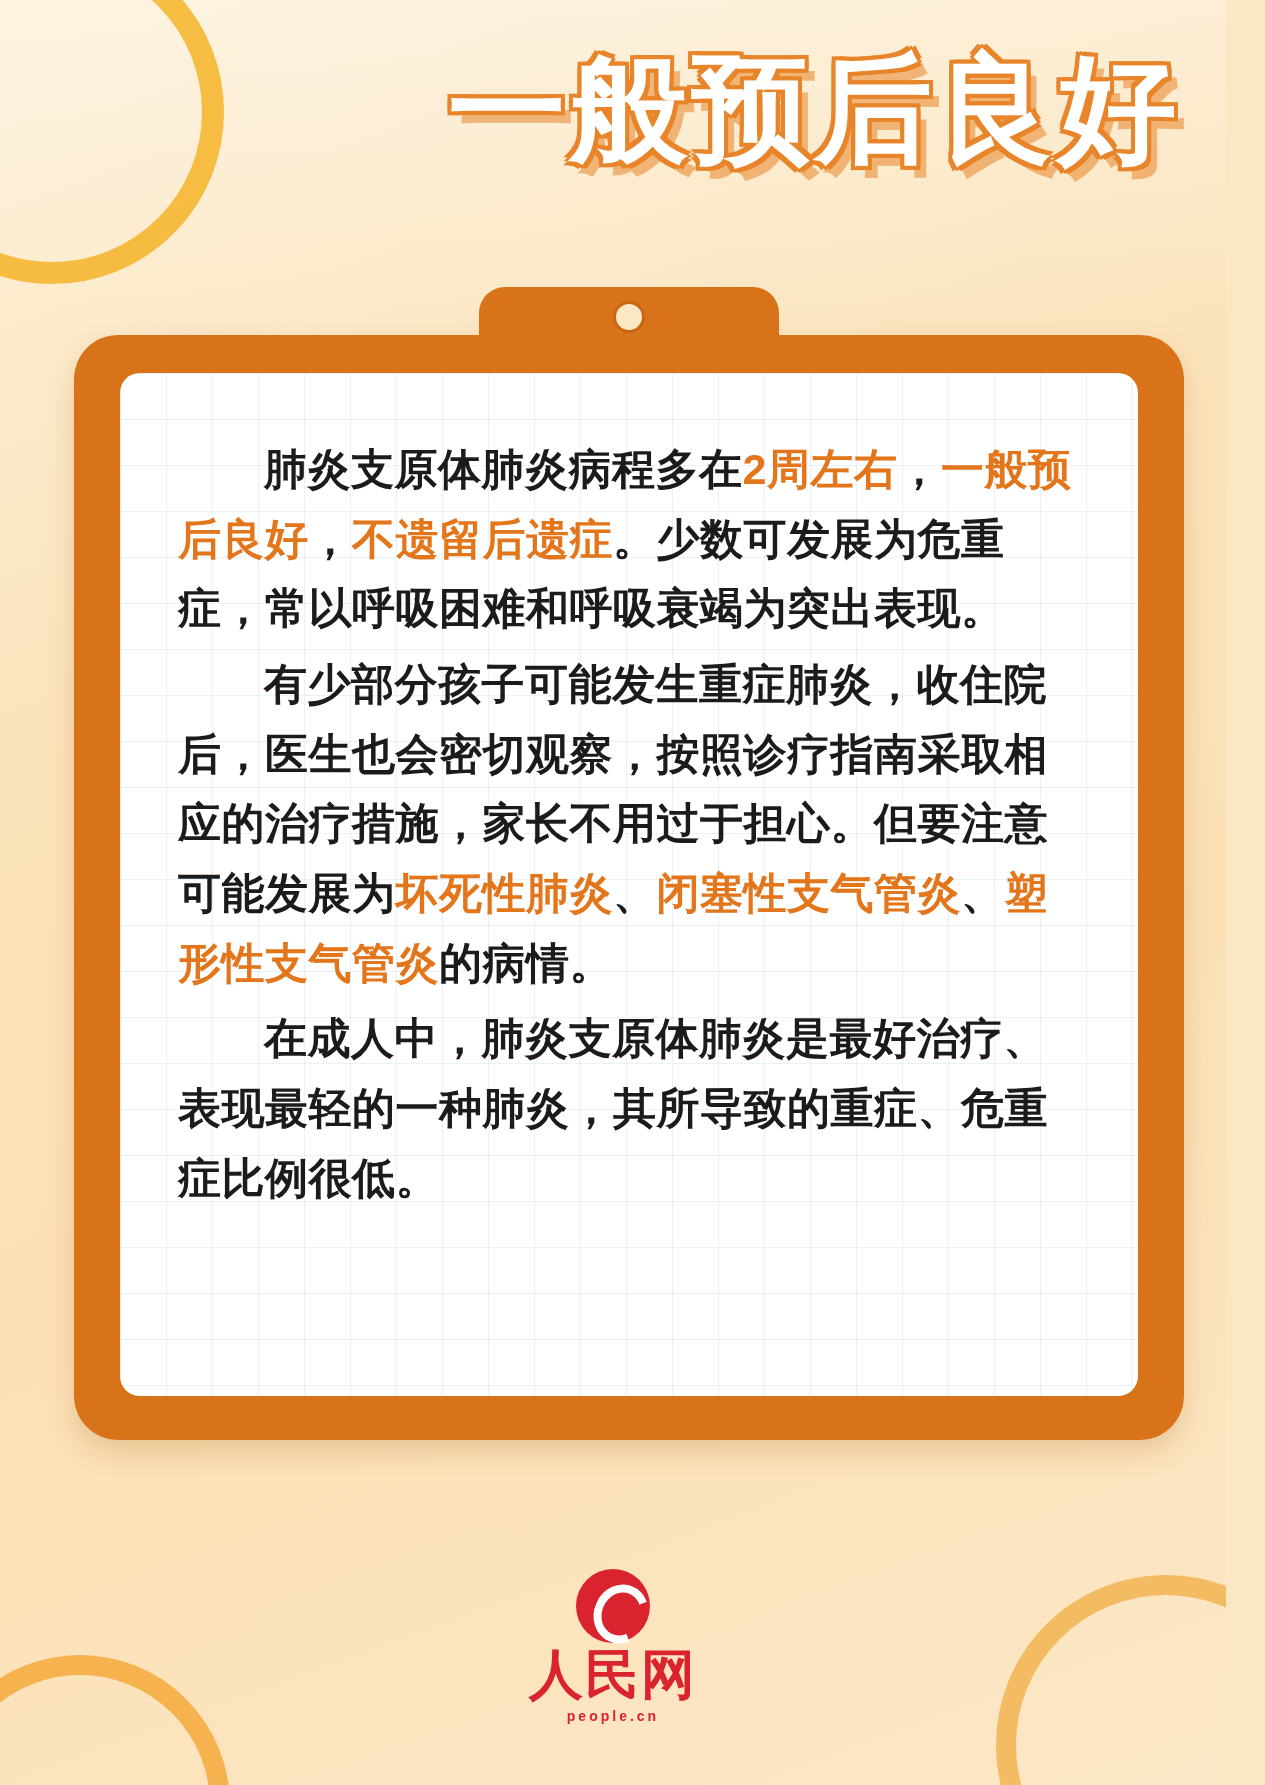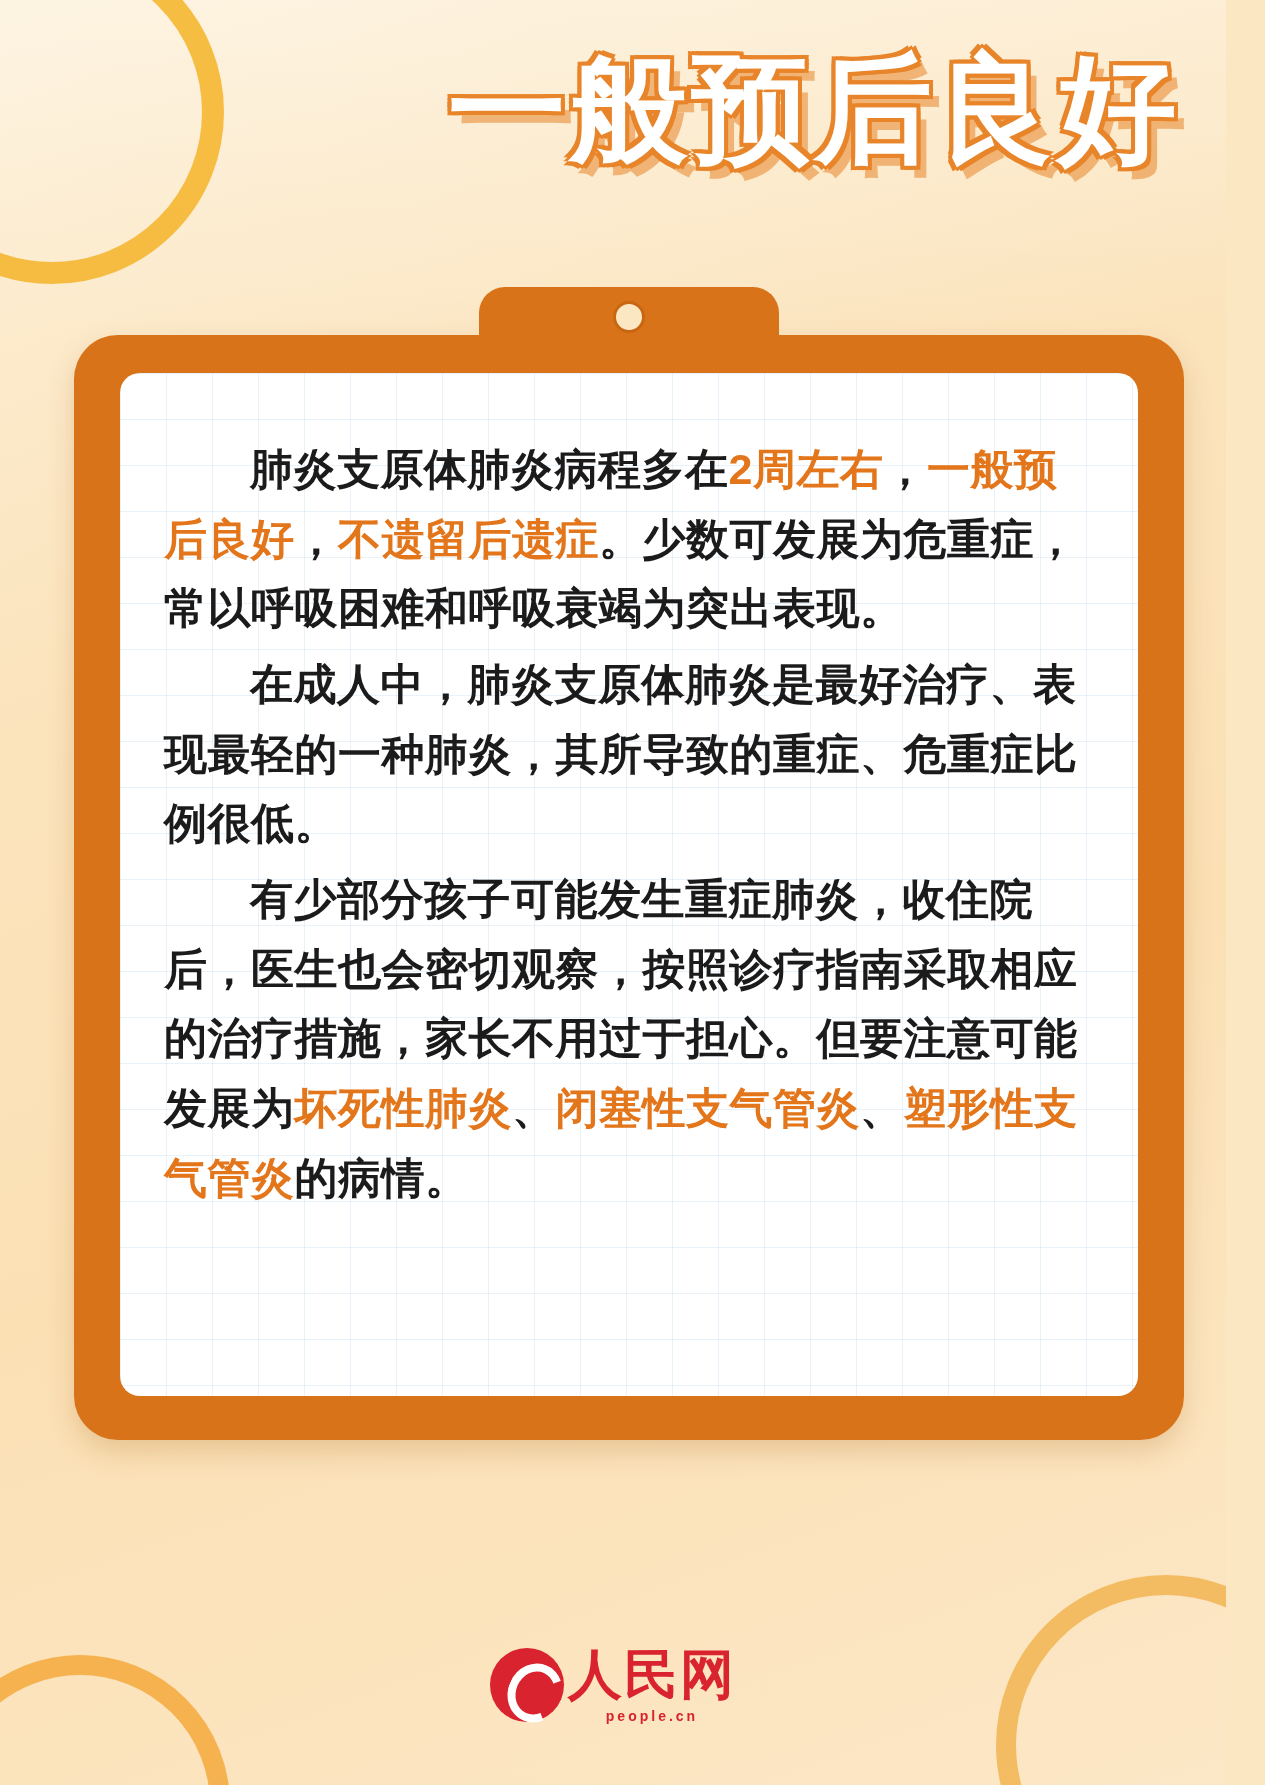--- a/index.html
+++ b/index.html
@@ -125,21 +125,21 @@
     bottom: 44px;
     background: #ffffff;
     border-radius: 20px;
     background-image:
       linear-gradient(to right, rgba(120,170,220,0.16) 1px, transparent 1px),
       linear-gradient(to bottom, rgba(120,170,220,0.16) 1px, transparent 1px);
     background-size: 46px 46px;
     overflow: hidden;
   }
   .paper-inner {
-    padding: 62px 58px 40px 44px;
+    padding: 62px 58px 40px 58px;
   }
   .para {
     font-size: 43px;
     line-height: 1.62;
     color: #1b1b1b;
     font-weight: bold;
     text-indent: 2em;
     margin: 0 0 6px 0;
     letter-spacing: 0.5px;
   }
@@ -148,20 +148,21 @@
   
   .footer {
     position: absolute;
     left: 0;
     bottom: 62px;
     width: 100%;
     display: flex;
     align-items: center;
     justify-content: center;
     gap: 4px;
+    flex-direction: column;
   }
   .logo-mark {
     position: relative;
     width: 74px;
     height: 74px;
     border-radius: 50%;
     background: #d9232e;
     display: inline-block;
   }
   .logo-mark::after {
@@ -208,22 +209,22 @@
 
   <div class="headline">一般预后良好</div>
 
   <div class="clipboard">
     <div class="clip-top"></div>
     <div class="clip-hole"></div>
 
     <div class="paper">
       <div class="paper-inner">
         <p class="para" id="p0"><span>肺炎支原体肺炎病程多在</span><span class="hl">2周左右</span><span>，</span><span class="hl">一般预后良好</span><span>，</span><span class="hl">不遗留后遗症</span><span>。少数可发展为危重症，常以呼吸困难和呼吸衰竭为突出表现。</span></p>
+        <p class="para" id="p2"><span>有少部分孩子可能发生重症肺炎，收住院后，医生也会密切观察，按照诊疗指南采取相应的治疗措施，家长不用过于担心。但要注意可能发展为</span><span class="hl">坏死性肺炎</span><span>、</span><span class="hl">闭塞性支气管炎</span><span>、</span><span class="hl">塑形性支气管炎</span><span>的病情。</span></p>
         <p class="para" id="p1"><span>在成人中，肺炎支原体肺炎是最好治疗、表现最轻的一种肺炎，其所导致的重症、危重症比例很低。</span></p>
-        <p class="para" id="p2"><span>有少部分孩子可能发生重症肺炎，收住院后，医生也会密切观察，按照诊疗指南采取相应的治疗措施，家长不用过于担心。但要注意可能发展为</span><span class="hl">坏死性肺炎</span><span>、</span><span class="hl">闭塞性支气管炎</span><span>、</span><span class="hl">塑形性支气管炎</span><span>的病情。</span></p>
       </div>
     </div>
   </div>
 
   <div class="footer">
     <span class="logo-mark"></span>
     <span class="logo-text">
       <span class="logo-cn">人民网</span>
       <span class="logo-en">people.cn</span>
     </span>

